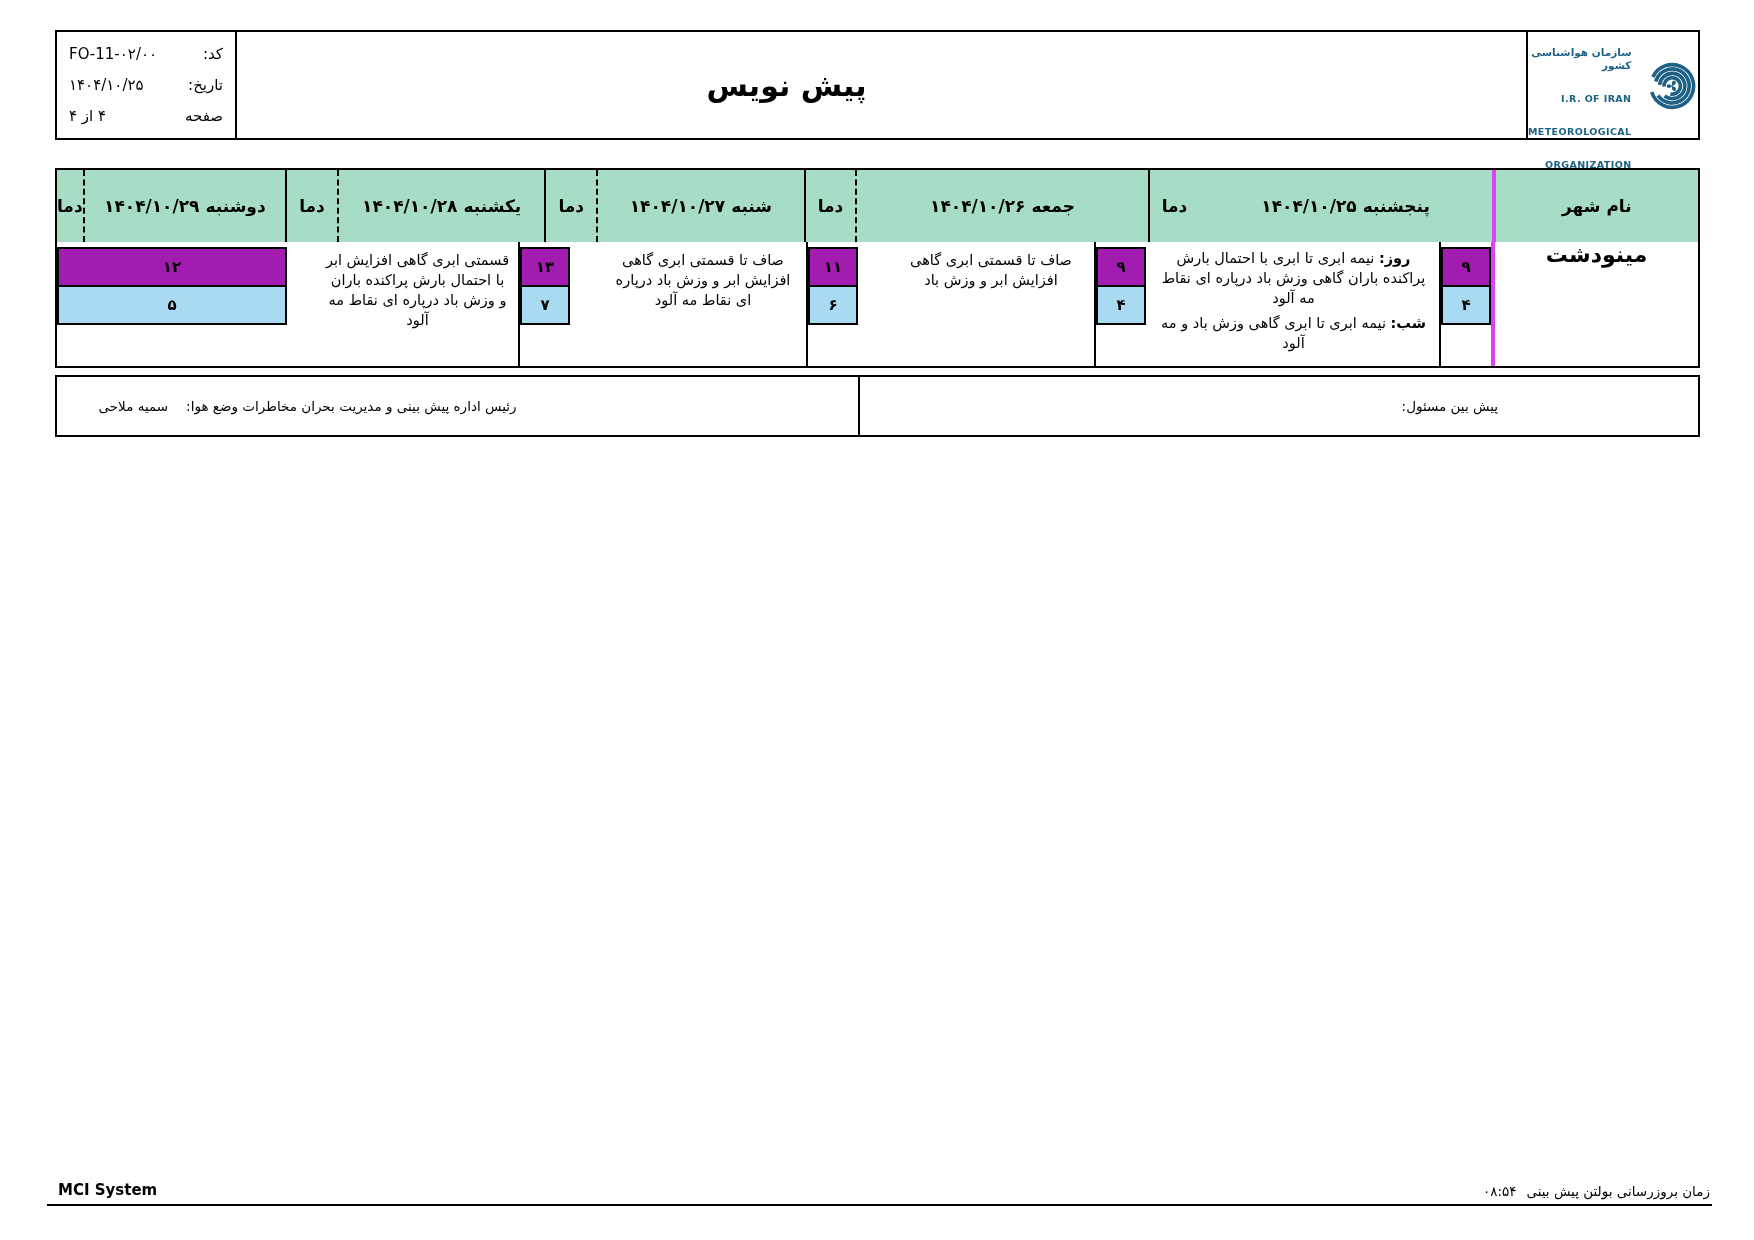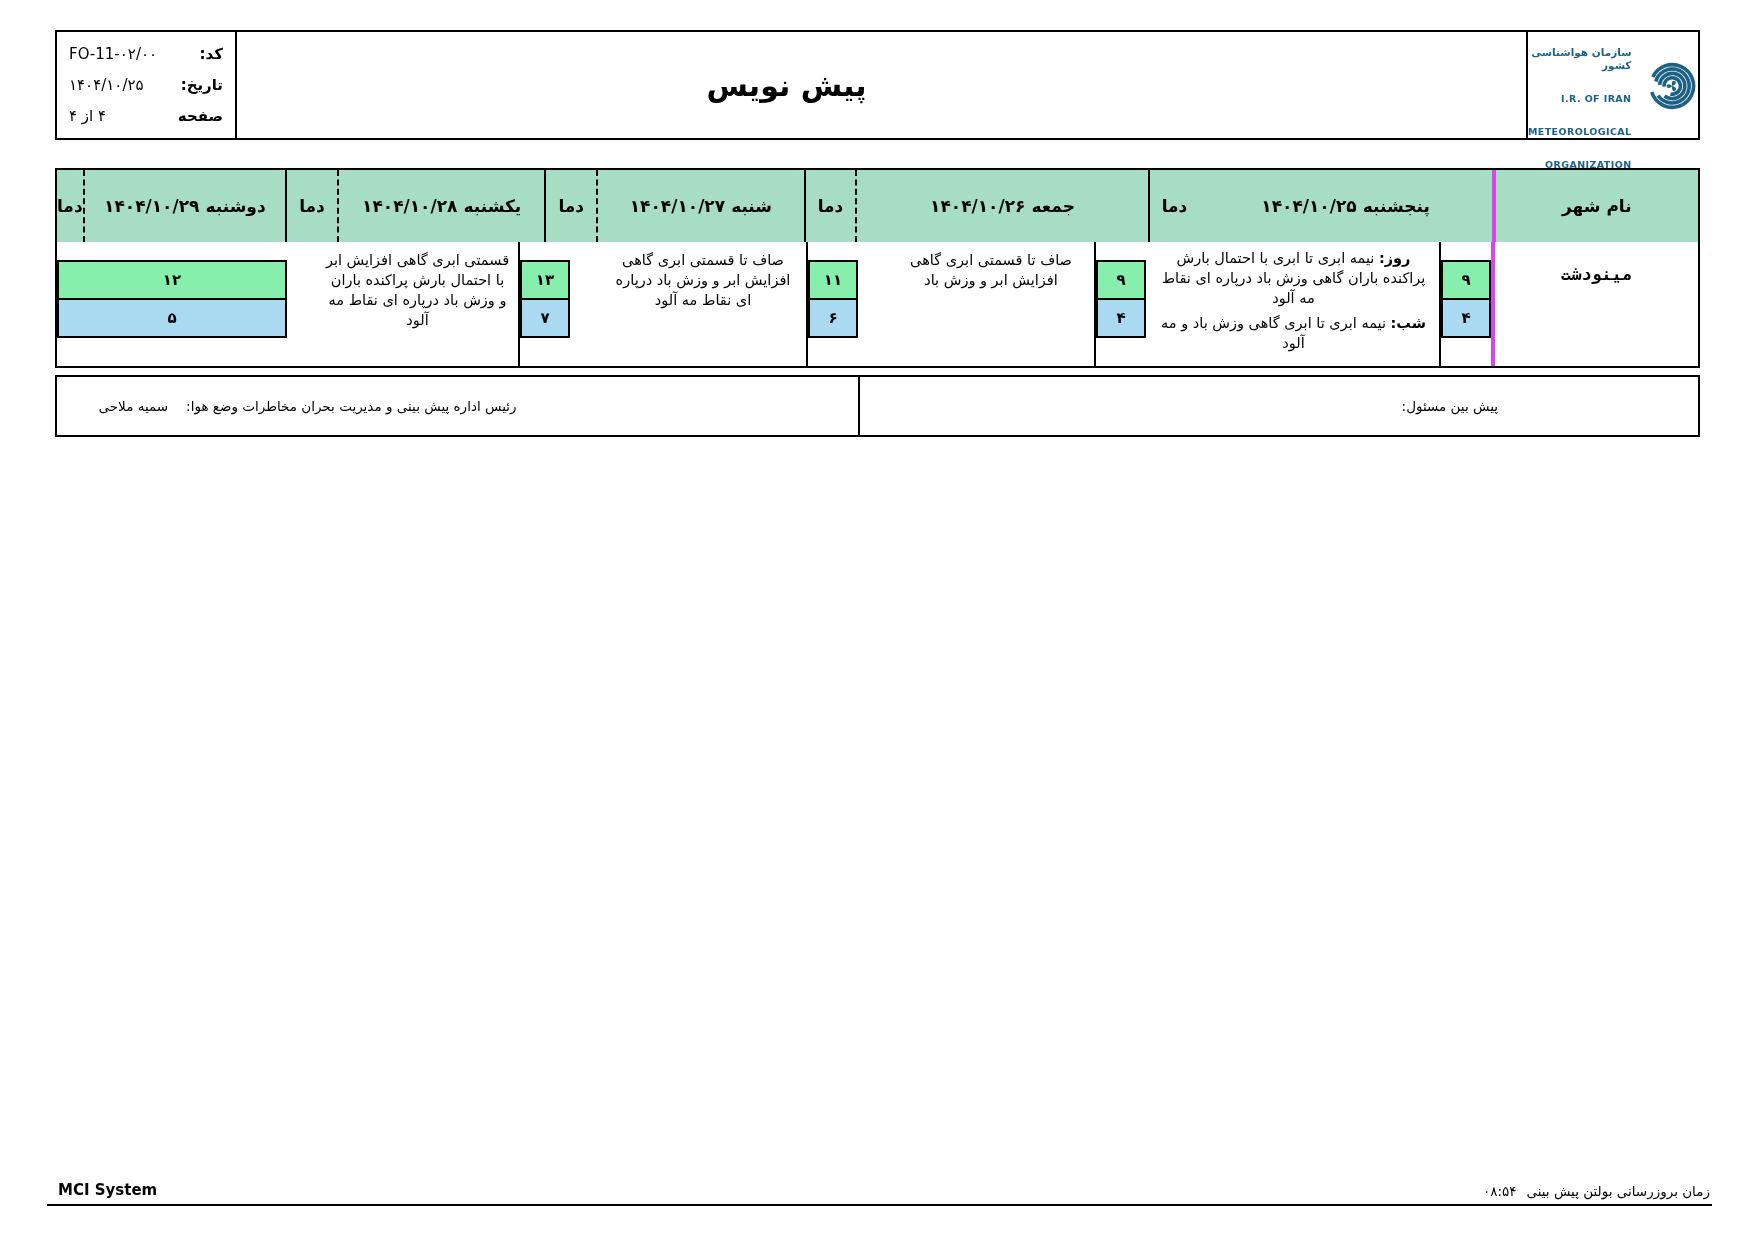--- a/index.html
+++ b/index.html
@@ -14,47 +14,47 @@
             padding:6px 2px 0 0;gap:16px;}
   .logo-text{color:#1d6286;text-align:right;margin-top:8px;line-height:1.25;}
   .logo-text .fa{font-size:10.5px;font-weight:bold;}
   .logo-text .en{font-size:9.5px;font-weight:bold;letter-spacing:.4px;margin-top:21px;}
   .hdr-title{flex:1;border-left:2px solid #000;box-sizing:border-box;
              display:flex;align-items:center;justify-content:center;padding-left:0;padding-right:190px;}
   .title{font-size:30px;font-weight:bold;}
   .hdr-code{width:178px;box-sizing:border-box;padding:13px 12px;display:flex;
             flex-direction:column;justify-content:space-between;font-size:15px;}
   .code-line{display:flex;justify-content:space-between;align-items:baseline;}
-  .code-line .lbl{font-weight:bold;}
+  .code-line .lbl{font-weight:normal;}
 
   
   .tbl{position:absolute;left:55px;top:168px;width:1645px;border:2px solid #000;
        box-sizing:border-box;direction:rtl;}
   .trow{display:flex;}
   .trow.head{height:72px;background:#a7ddc4;}
   .trow.body{height:124px;background:#fff;}
   .c{box-sizing:border-box;}
   .w-city{width:207px;border-left:4px solid #d946ef;}
   .w-wide{width:293px;}
   .w-mid{width:208px;}
   .w-mon{width:203px;}
   .w-temp{width:52px;border-left:2px solid #000;}
   .w-temp-last{flex:1;}
   .head .fc{border-left:2px dashed #000;}
   .body .fc{border-left:2px solid transparent;}
   .hcell{display:flex;align-items:center;justify-content:center;
          font-weight:bold;font-size:17px;gap:6px;}
-  .body-city{padding-top:22px;text-align:center;font-weight:bold;font-size:17px;font-family:Liberation Mono, monospace;}
+  .body-city{text-align:center;font-weight:bold;font-size:22px;}
   .body-f{padding:6px 8px;font-size:14.5px;line-height:20px;text-align:center;}
   .body-f p{margin:0 0 5px 0;}
   .body-f.plain{padding-top:8px;margin-left:28px;}
   .body-t{padding:0;}
   .tbox{height:40px;border:2px solid #000;box-sizing:border-box;display:flex;
         align-items:center;justify-content:center;font-size:15px;font-weight:bold;}
-  .tbox.max{background:#86efac;margin-top:18px;}
+  .tbox.max{background:#a21caf;margin-top:5px;}
   .tbox.min{background:#a9daf1;margin-top:-2px;}
 
   
   .sign{position:absolute;left:55px;top:375px;width:1645px;height:62px;
         border:2px solid #000;box-sizing:border-box;display:flex;direction:rtl;font-size:13.5px;}
   .sign-r{width:840px;border-left:2px solid #000;box-sizing:border-box;display:flex;
           align-items:center;justify-content:flex-start;padding-right:200px;}
   .sign-l{flex:1;display:flex;align-items:center;justify-content:center;
           padding-right:300px;gap:18px;white-space:nowrap;}
 

